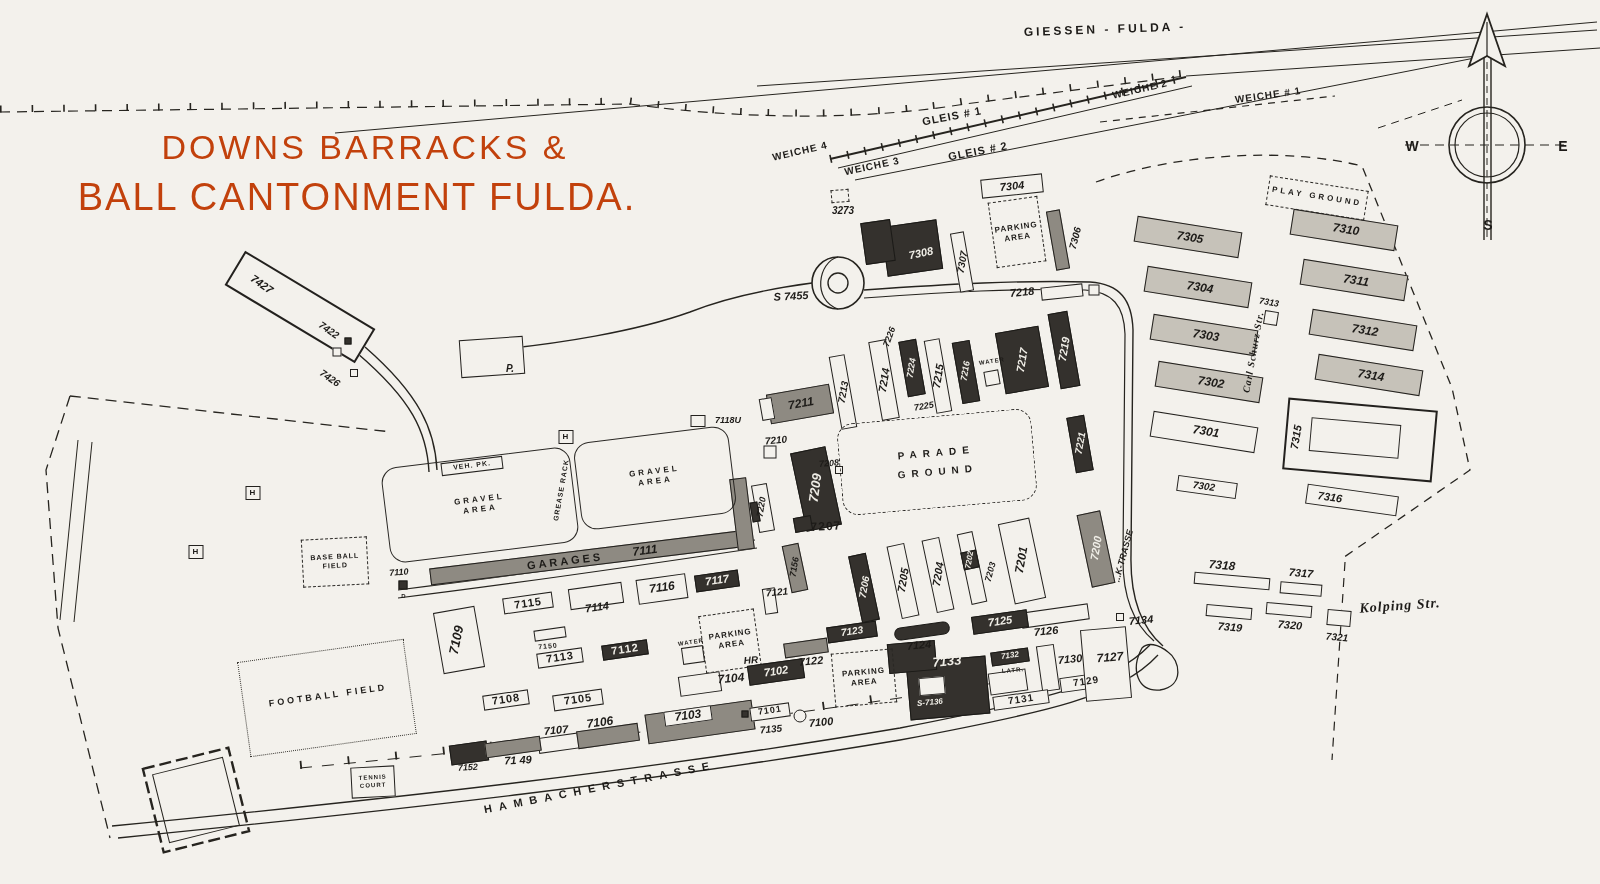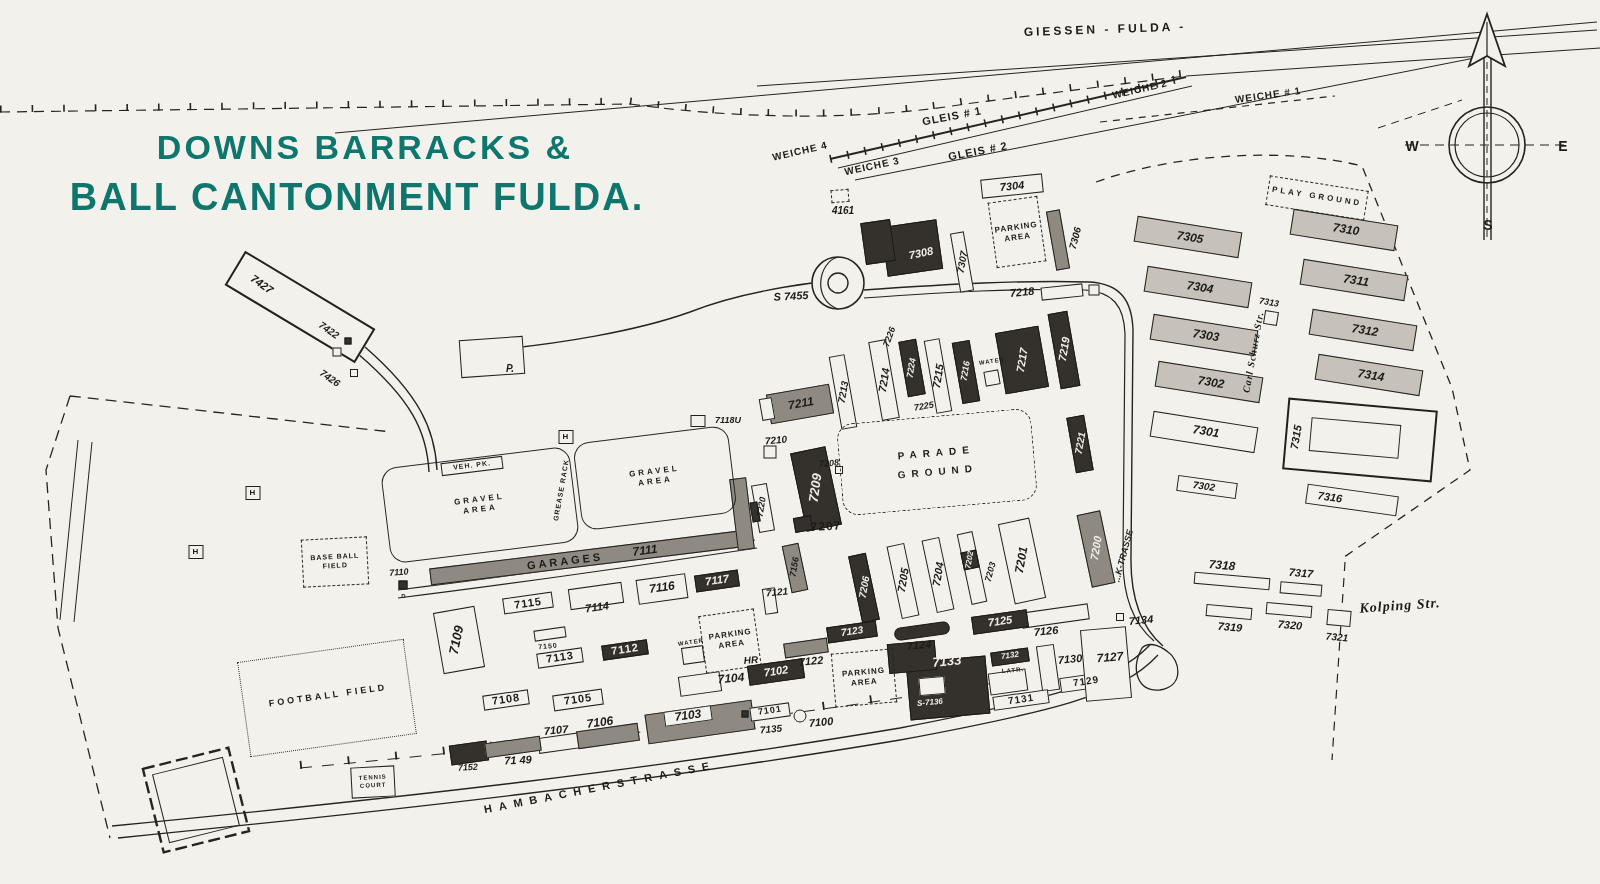--- a/index.html
+++ b/index.html
@@ -23,21 +23,21 @@
     position:absolute;white-space:pre-line;text-align:center;line-height:1.3;
     color:#1d1b18;
   }
   .hw{font-weight:bold;font-style:italic;}
   .pr{font-weight:bold;letter-spacing:1px;}
   .sp{letter-spacing:3px;}
   .sp3{letter-spacing:6px;line-height:1.9;}
   .spW{letter-spacing:7px;}
   .wh{color:#efede6;}
   .cur{font-family:"Liberation Serif",serif;font-style:italic;font-weight:bold;letter-spacing:1px;}
-  .title-line{position:absolute;font-weight:bold;color:#0f766e;white-space:nowrap;transform:translate(-50%,-50%);}
+  .title-line{position:absolute;font-weight:normal;color:#c2410c;white-space:nowrap;transform:translate(-50%,-50%);}
   #title1{left:365px;top:147px;font-size:34px;letter-spacing:3px;}
   #title2{left:357px;top:197px;font-size:38px;letter-spacing:2px;}
   .compass-lbl{position:absolute;font-weight:bold;font-size:14px;transform:translate(-50%,-50%);}
 </style>
 </head>
 <body>
 
 <div id="stage">
 
   <svg id="linework" width="1600" height="884" viewBox="0 0 1600 884">
@@ -228,21 +228,21 @@
       <div class="lbl pr" style="left: 1268px; top: 95px; font-size: 10px; transform: translate(-50%, -50%) rotate(-8deg);">WEICHE # 1</div>
       <div class="lbl pr" style="left: 1140px; top: 89px; font-size: 10px; transform: translate(-50%, -50%) rotate(-13deg);">WEICHE 2</div>
       <div class="lbl pr" style="left: 952px; top: 116px; font-size: 11px; transform: translate(-50%, -50%) rotate(-11deg);">GLEIS # 1</div>
       <div class="lbl pr" style="left: 978px; top: 151px; font-size: 11px; transform: translate(-50%, -50%) rotate(-11deg);">GLEIS # 2</div>
       <div class="lbl pr" style="left: 872px; top: 166px; font-size: 10px; transform: translate(-50%, -50%) rotate(-12deg);">WEICHE 3</div>
       <div class="lbl pr" style="left: 800px; top: 151px; font-size: 10px; transform: translate(-50%, -50%) rotate(-13deg);">WEICHE 4</div>
       <div class="lbl hw" style="left: 262px; top: 284px; font-size: 11px; transform: translate(-50%, -50%) rotate(35deg);">7427</div>
       <div class="lbl hw" style="left: 329px; top: 330px; font-size: 10px; transform: translate(-50%, -50%) rotate(35deg);">7422</div>
       <div class="lbl hw" style="left: 330px; top: 378px; font-size: 10px; transform: translate(-50%, -50%) rotate(35deg);">7426</div>
       <div class="lbl hw" style="left: 510px; top: 368px; font-size: 10px; transform: translate(-50%, -50%) rotate(0deg);">P.</div>
-      <div class="lbl hw" style="left: 843px; top: 210px; font-size: 10px; transform: translate(-50%, -50%) rotate(0deg);">4161</div>
+      <div class="lbl hw" style="left: 843px; top: 210px; font-size: 10px; transform: translate(-50%, -50%) rotate(0deg);">3273</div>
       <div class="lbl hw" style="left: 791px; top: 296px; font-size: 11px; transform: translate(-50%, -50%) rotate(-3deg);">S 7455</div>
       <div class="lbl hw wh" style="left: 921px; top: 253px; font-size: 11px; transform: translate(-50%, -50%) rotate(-12deg);">7308</div>
       <div class="lbl hw" style="left: 962px; top: 262px; font-size: 10px; transform: translate(-50%, -50%) rotate(-80deg);">7307</div>
       <div class="lbl pr" style="left: 1017px; top: 233px; font-size: 8px; transform: translate(-50%, -50%) rotate(-8deg);">PARKING
 AREA</div>
       <div class="lbl hw" style="left: 1075px; top: 238px; font-size: 10px; transform: translate(-50%, -50%) rotate(-75deg);">7306</div>
       <div class="lbl hw" style="left: 1012px; top: 186px; font-size: 11px; transform: translate(-50%, -50%) rotate(-6deg);">7304</div>
       <div class="lbl hw" style="left: 1022px; top: 292px; font-size: 11px; transform: translate(-50%, -50%) rotate(-6deg);">7218</div>
       <div class="lbl hw" style="left: 890px; top: 337px; font-size: 9px; transform: translate(-50%, -50%) rotate(-70deg);">7226</div>
       <div class="lbl hw" style="left: 801px; top: 404px; font-size: 12px; transform: translate(-50%, -50%) rotate(-10deg);">7211</div>

